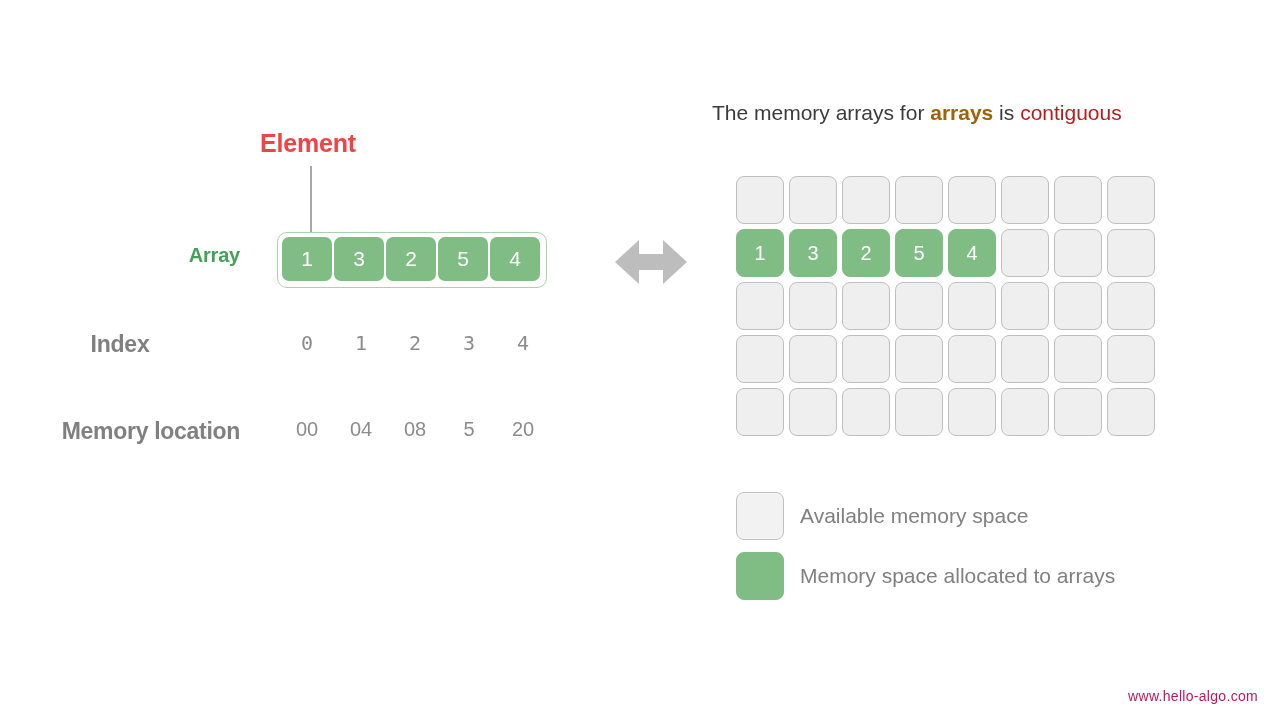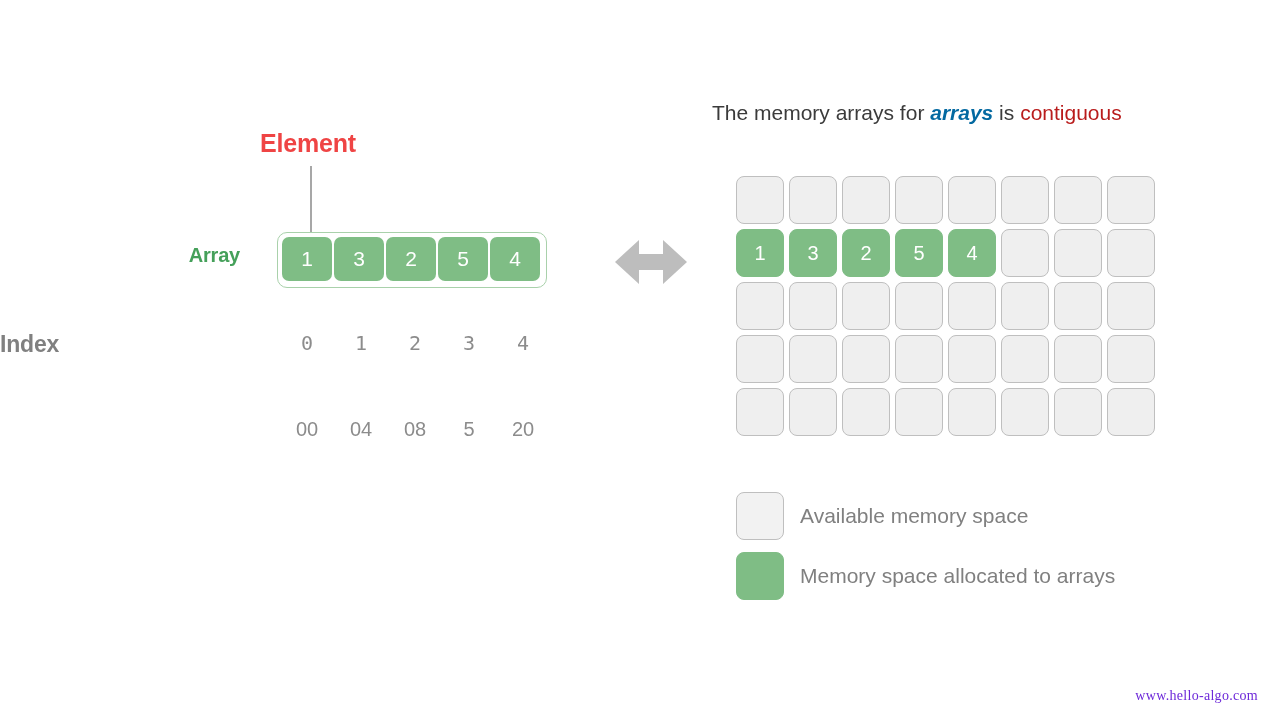--- a/index.html
+++ b/index.html
@@ -82,21 +82,21 @@
     align-items: center;
     justify-content: center;
     font-family: "Liberation Sans", sans-serif;
   }
 
   #index-row-label {
     position: absolute;
     left: 0px;
     top: 331px;
     width: 240px;
-    text-align: left;
+    text-align: center;
     font-size: 23px;
     font-weight: bold;
     color: #808080;
     letter-spacing: -0.2px;
   }
 
   #memory-row-label {
     position: absolute;
     left: 0px;
     top: 418px;
@@ -158,23 +158,22 @@
 
   #memory-title {
     position: absolute;
     left: 112px;
     top: 101px;
     font-size: 21px;
     color: #3b3b3b;
     white-space: nowrap;
   }
   #memory-title .hl-green {
-    color: #0369a1;
-    font-weight: bold;
-    font-style: italic;
+    color: #a16207;
+    font-weight: bold;
   }
   #memory-title .hl-dark {
     color: #b91c1c;
     font-weight: normal;
   }
 
   #memory-grid {
     position: absolute;
     left: 136px;
     top: 176px;
@@ -240,23 +239,23 @@
     font-size: 21px;
     color: #808080;
     text-align: right;
   }
 
   
   #footer-watermark {
     position: absolute;
     right: 22px;
     bottom: 16px;
-    font-family: Liberation Serif, serif;
+    font-family: Liberation Sans, sans-serif;
     font-size: 14px;
-    color: #6d28d9;
+    color: #be185d;
     letter-spacing: 0.3px;
   }
 </style>
 </head>
 <body>
 
 <div id="left-panel">
 
   <div id="element-label">Element</div>
 
@@ -275,20 +274,21 @@
   <div id="index-row-label">Index</div>
 
   <div id="index-values">
     <div class="cellval">0</div>
     <div class="cellval">1</div>
     <div class="cellval">2</div>
     <div class="cellval">3</div>
     <div class="cellval">4</div>
   </div>
 
+  <div id="memory-row-label">Memory location</div>
 
   <div id="memory-values">
     <div class="cellval">00</div>
     <div class="cellval">04</div>
     <div class="cellval">08</div>
     <div class="cellval">5</div>
     <div class="cellval">20</div>
   </div>
 </div>
 

